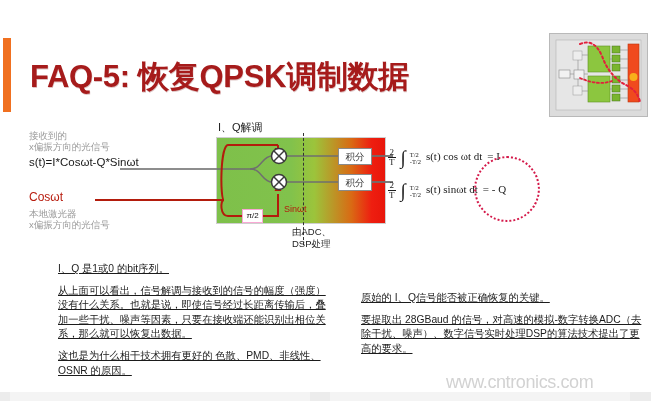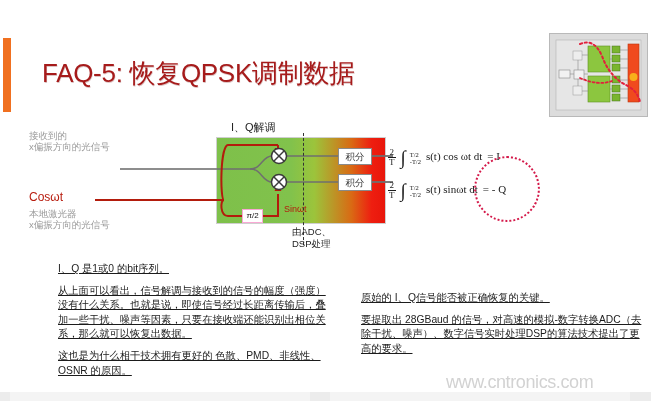--- a/index.html
+++ b/index.html
@@ -7,37 +7,36 @@
     width:651px;height:401px;overflow:hidden;background:#ffffff;
     font-family:"Liberation Sans","DejaVu Sans",sans-serif;
     position:relative;
   }
   #slide{position:absolute;left:0;top:0;width:651px;height:401px;background:#fff;}
 
   
   .title-bar{position:absolute;left:3px;top:38px;width:8px;height:74px;background:#F07020;}
   .slide-title{
     position:absolute;left:30px;top:56px;width:420px;
-    font-size:26px;font-weight:normal;color:#A61B1B;letter-spacing:-0.3px;
+    font-size:31px;font-weight:bold;color:#A61B1B;letter-spacing:-0.3px;
     text-shadow:0.5px 0.5px 0 rgba(120,20,20,.25);
     white-space:nowrap;
-    margin-left:12px;
   }
 
   
   .thumb{position:absolute;left:549px;top:33px;width:97px;height:82px;
          background:#d9d9d9;border:1px solid #b9b9b9;overflow:hidden;}
   .thumb svg{display:block;}
 
   
   .diagram{position:absolute;left:0;top:118px;width:651px;height:140px;}
   .lbl{position:absolute;font-size:9.5px;color:#9a9a9a;line-height:11px;white-space:nowrap;}
   .lbl-dark{color:#1a1a1a;font-size:11.5px;}
   .lbl-red{color:#B81C0E;font-size:12px;}
-  .iq-cap{position:absolute;left:218px;top:2px;font-size:11px;color:#222;white-space:nowrap;margin-left:13px;}
+  .iq-cap{position:absolute;left:218px;top:2px;font-size:11px;color:#222;white-space:nowrap;}
 
   .greenbox{
     position:absolute;left:216px;top:19px;width:168px;height:85px;
     background:linear-gradient(to right,#7EC04A 0%,#81C24C 44%,#9CC43B 58%,#D96A14 80%,#EE1E10 92%,#E8160B 100%);
     border:1px solid #cfcfcf;
   }
   .dashline{position:absolute;left:303px;top:15px;height:112px;border-left:1.6px dashed #333;}
   .adc-note{position:absolute;left:292px;top:108px;font-size:9.5px;color:#222;line-height:11.5px;white-space:nowrap;}
 
   .formula{position:absolute;font-size:12px;color:#1a1a1a;white-space:nowrap;font-family:"Liberation Serif","DejaVu Serif",serif;}
@@ -112,20 +111,21 @@
       </g>
     </svg>
   </div>
 
   <div class="diagram">
 
     <div class="iq-cap">I、Q解调</div>
 
     <div class="lbl" style="left:29px;top:12px;">接收到的</div>
     <div class="lbl" style="left:29px;top:23px;">x偏振方向的光信号</div>
+    <div class="lbl lbl-dark" style="left:29px;top:39px;">s(t)=I*Cosωt-Q*Sinωt</div>
 
     <div class="lbl lbl-red" style="left:29px;top:74px;">Cosωt</div>
     <div class="lbl" style="left:29px;top:90px;text-align:right;">本地激光器</div>
     <div class="lbl" style="left:29px;top:101px;">x偏振方向的光信号</div>
 
     <div class="greenbox"></div>
 
     <svg style="position:absolute;left:0;top:0;" width="651" height="140">
 
       <line x1="120" y1="51" x2="216" y2="51" stroke="#8d8d8d" stroke-width="1.8"></line>

